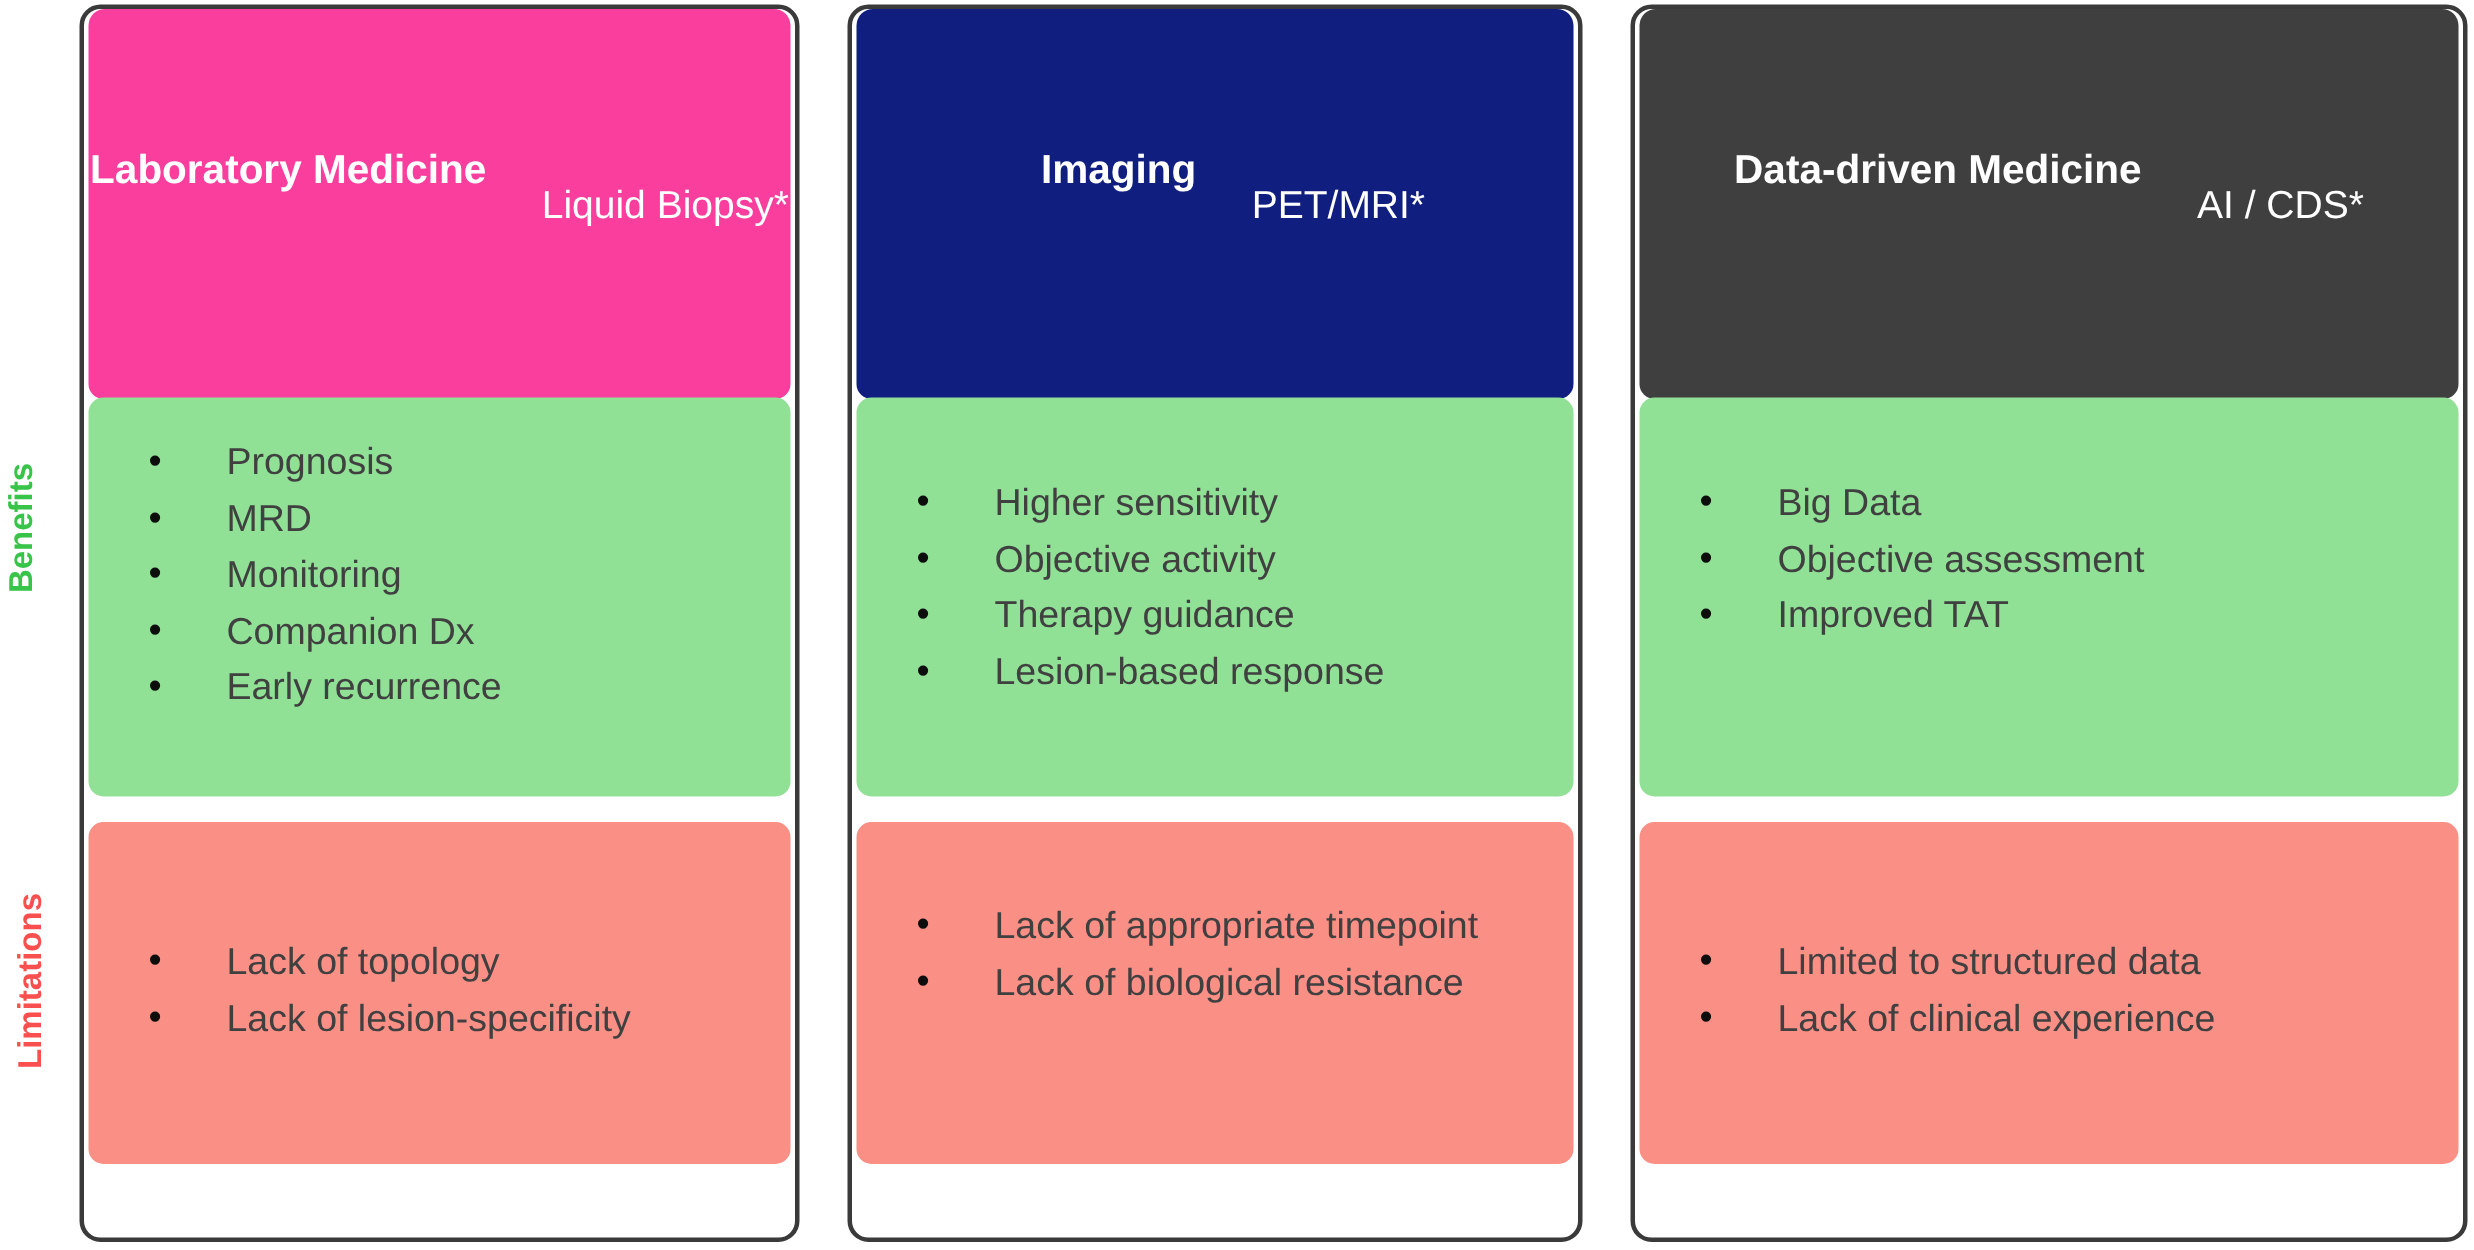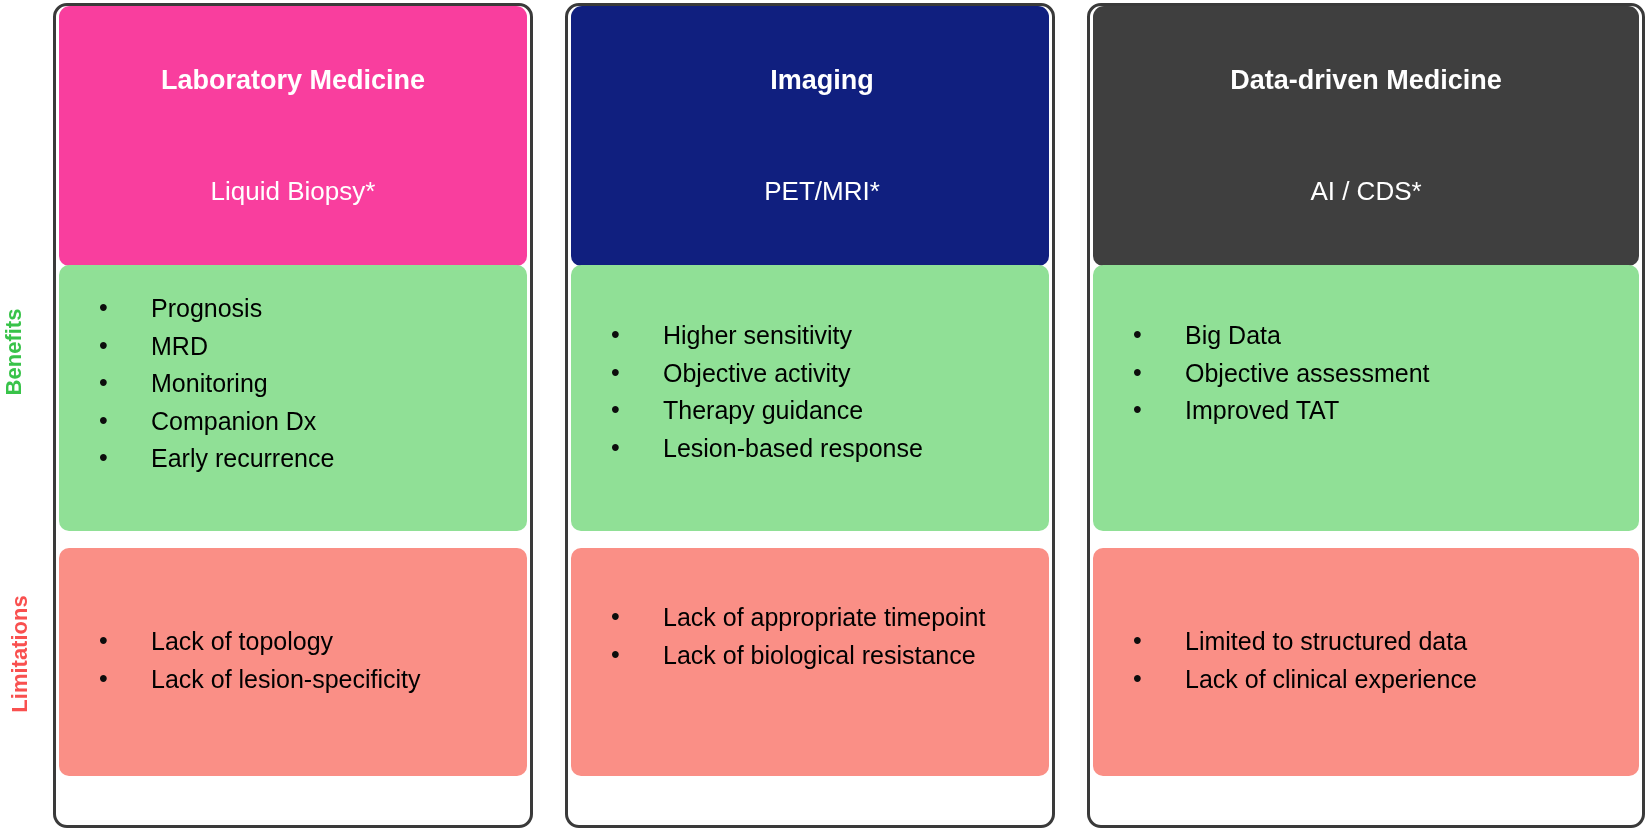--- a/index.html
+++ b/index.html
@@ -68,21 +68,21 @@
     left: 3px;
     right: 3px;
     box-sizing: border-box;
     border-radius: 10px;
   }
   .panel-header {
     top: 0px;
     height: 260px;
     border-radius: 11px 11px 10px 10px;
     display: flex;
-    flex-direction: column;
+    flex-direction: row;
     align-items: center;
     justify-content: center;
     color: #ffffff;
     gap: 37px;
   }
   .panel-header .hdr-title {
     font-size: 27px;
     font-weight: bold;
     margin-bottom: 44px;
     text-align: center;
@@ -107,21 +107,21 @@
   }
 
   
   ul.bullets {
     list-style: none;
     margin: 0;
     padding: 0;
     position: absolute;
     left: 0;
     right: 0;
-    color: #000000;
+    color: #404040;
     font-size: 25px;
     line-height: 1.42;
   }
   ul.bullets li {
     position: relative;
     padding-left: 92px;
     margin: 0 0 2px 0;
   }
   ul.bullets li::before {
     content: "\2022";

